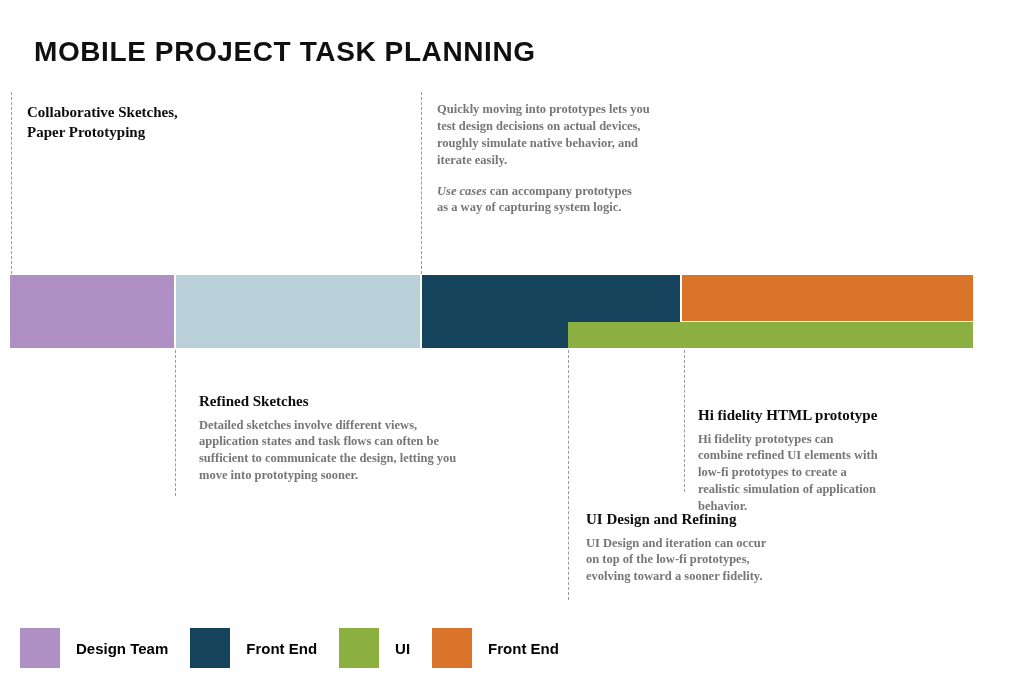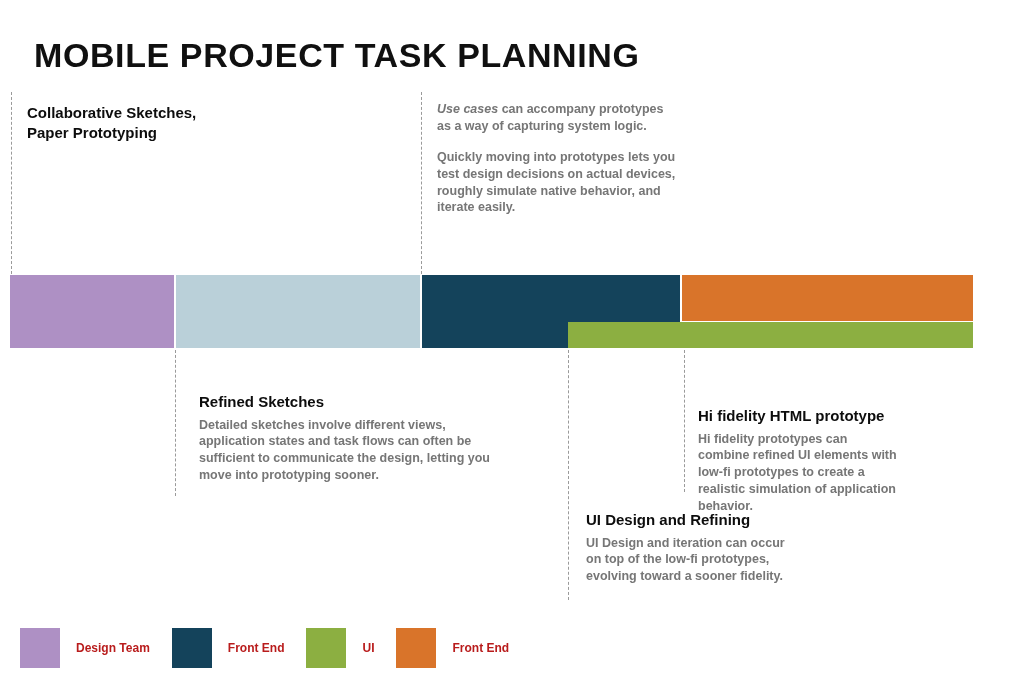--- a/index.html
+++ b/index.html
@@ -19,41 +19,41 @@
     left: 0; top: 0;
     width: 1024px;
     height: 680px;
   }
 
   
   .title {
     position: absolute;
     left: 34px;
     top: 36px;
-    font-size: 34px;
+    font-size: 28px;
     font-weight: bold;
     letter-spacing: 0.6px;
     color: #101010;
     white-space: nowrap;
   }
 
   
   .vline {
     position: absolute;
     width: 0;
     border-left: 1px dashed #9a9a9a;
   }
 
   
   .bar {
     position: absolute;
   }
 
   
-  .note { position: absolute; }
+  .note { position: absolute; font-family: Liberation Serif, serif; }
   .note h3 {
     margin: 0 0 9px 0;
     font-size: 15px;
     font-weight: bold;
     color: #0d0d0d;
     line-height: 1.30;
     white-space: pre-line;
   }
   .note h3.tight { margin-bottom: 5px; }
   .note p {
@@ -80,23 +80,23 @@
     display: flex;
     align-items: center;
     height: 40px;
   }
   .legend-swatch {
     width: 40px;
     height: 40px;
     flex: 0 0 auto;
   }
   .legend-label {
-    font-size: 12px;
+    font-size: 15px;
     font-weight: bold;
-    color: #b91c1c;
+    color: #000000;
     white-space: nowrap;
     margin-left: 16px;
     margin-right: 22px;
   }
 </style>
 </head>
 <body>
 
 <div class="stage">
 
@@ -118,26 +118,26 @@
   <div class="bar" style="left:682px; top:275px; width:291px; height:46px; background:#D9742A;"></div>
 
   <div class="bar" style="left:568px; top:322px; width:405px; height:26px; background:#8CAF41;"></div>
 
   <div class="note" style="left:27px; top:103px; width:330px;">
     <h3>Collaborative Sketches,
 Paper Prototyping</h3>
   </div>
 
   <div class="note" style="left:437px; top:101px; width:300px;">
-    <p><em>Use cases</em><span> can accompany prototypes
-as a way of capturing system logic.</span></p>
     <p>Quickly moving into prototypes lets you
 test design decisions on actual devices,
 roughly simulate native behavior, and
 iterate easily.</p>
+    <p><em>Use cases</em><span> can accompany prototypes
+as a way of capturing system logic.</span></p>
   </div>
 
   <div class="note" style="left:199px; top:392px; width:350px;">
     <h3 class="tight">Refined Sketches</h3>
     <p>Detailed sketches involve different views,
 application states and task flows can often be
 sufficient to communicate the design, letting you
 move into prototyping sooner.</p>
   </div>
 

